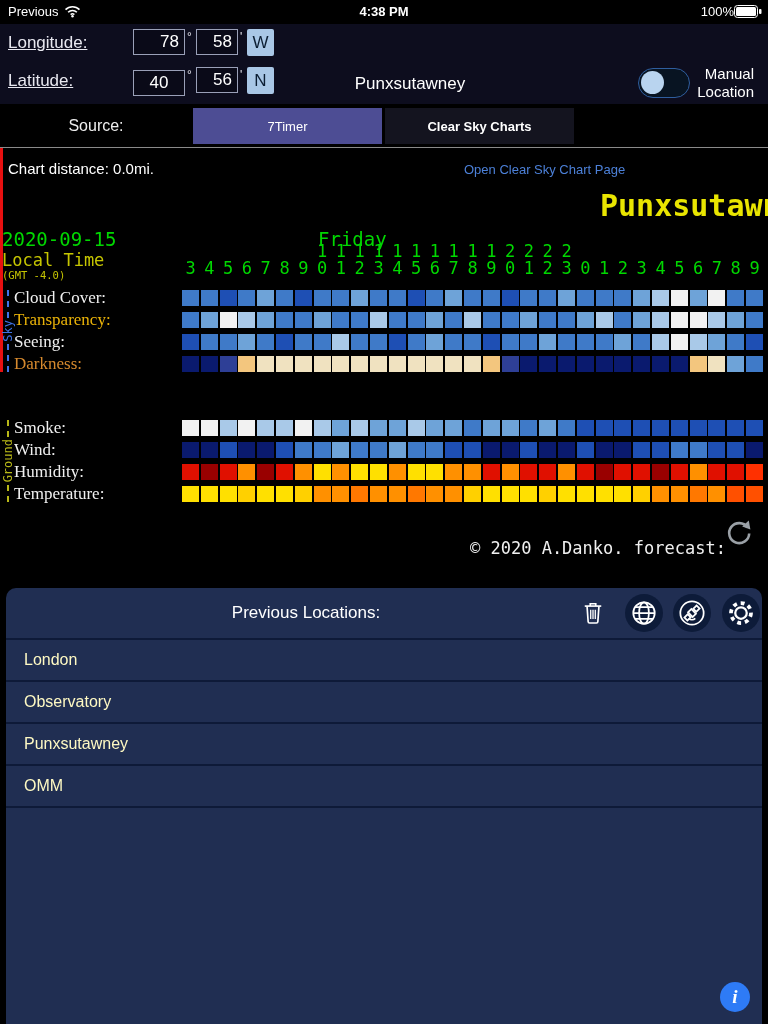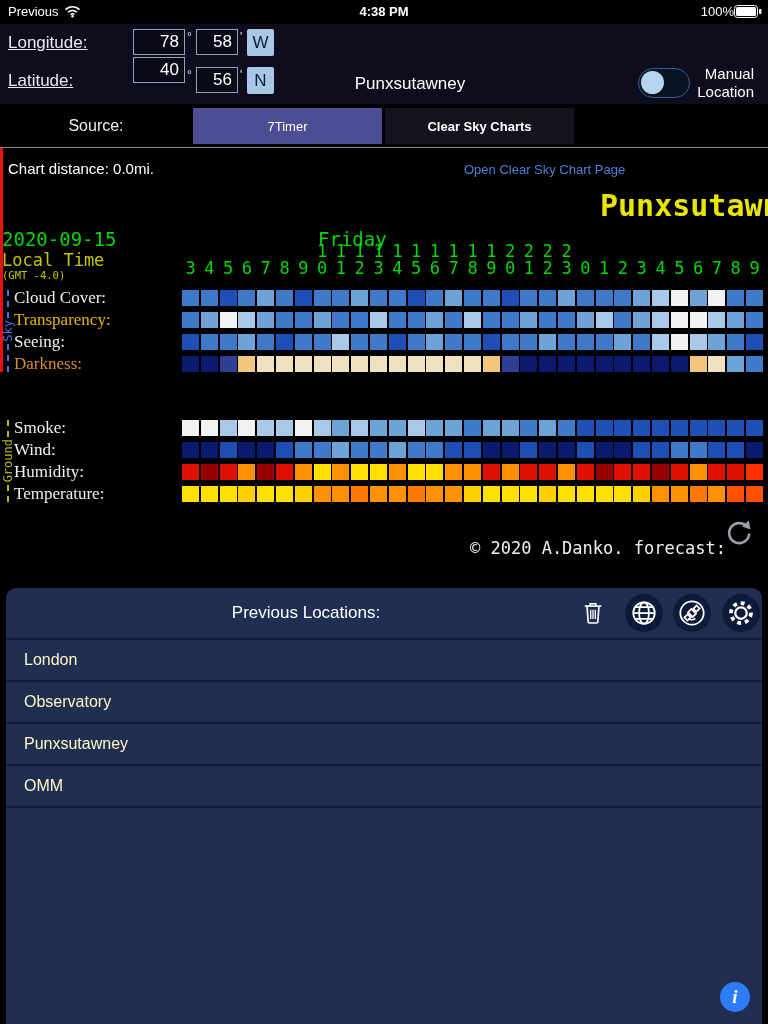--- a/index.html
+++ b/index.html
@@ -99,21 +99,21 @@
 
   <div class="header">
     <div class="coord-label" style="top:9px;">Longitude:</div>
     <input class="coord-input" style="left: 133px; top: 5px;" type="text" value="78">
     <span class="unit" style="left:187px;top:6px;">°</span>
     <input class="coord-input min" style="left: 196px; top: 5px;" type="text" value="58">
     <span class="unit" style="left:240px;top:6px;">'</span>
     <div class="dir-btn" style="left:247px;top:5px;">W</div>
 
     <div class="coord-label" style="top:47px;">Latitude:</div>
-    <input class="coord-input" style="left: 133px; top: 33px;" type="text" value="40">
+    <input class="coord-input" style="left: 133px; top: 46px; text-align: center;" type="text" value="40">
     <span class="unit" style="left:187px;top:44px;">°</span>
     <input class="coord-input min" style="left: 196px; top: 43px;" type="text" value="56">
     <span class="unit" style="left:240px;top:44px;">'</span>
     <div class="dir-btn" style="left:247px;top:43px;">N</div>
 
     <div class="loc-title">Punxsutawney</div>
 
     <div class="toggle">
       <div class="toggle-knob"></div>
     </div>

